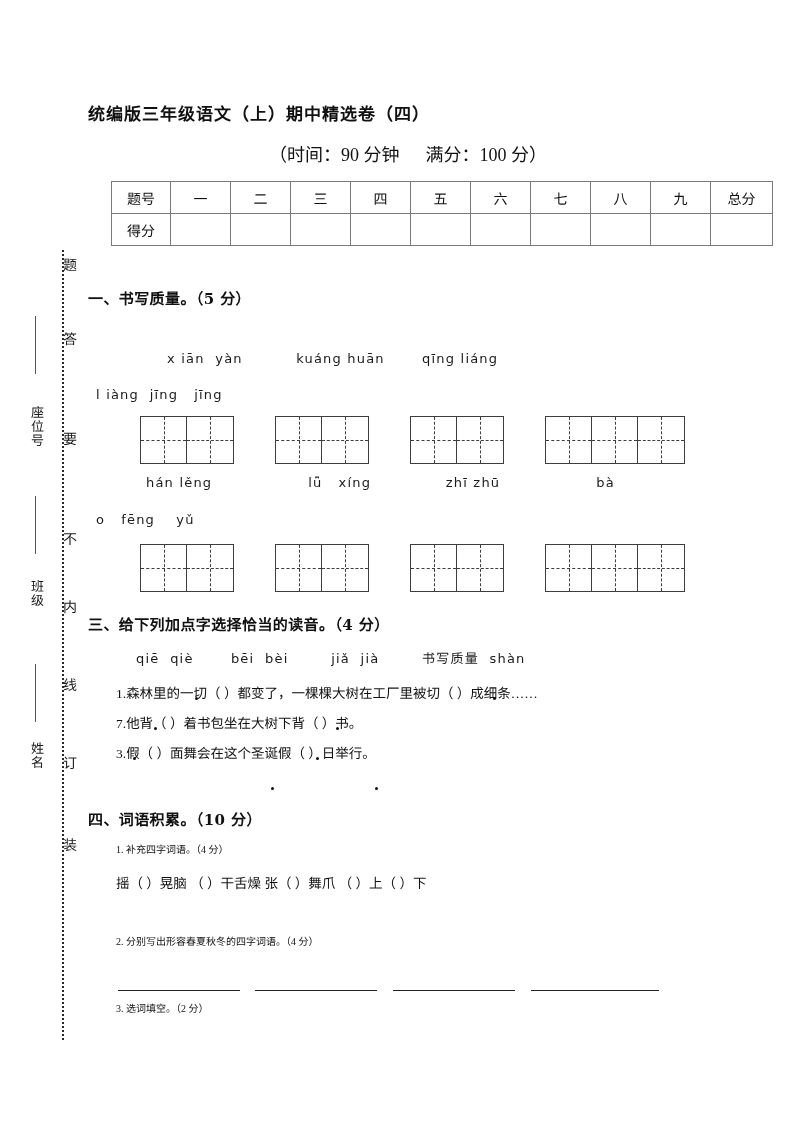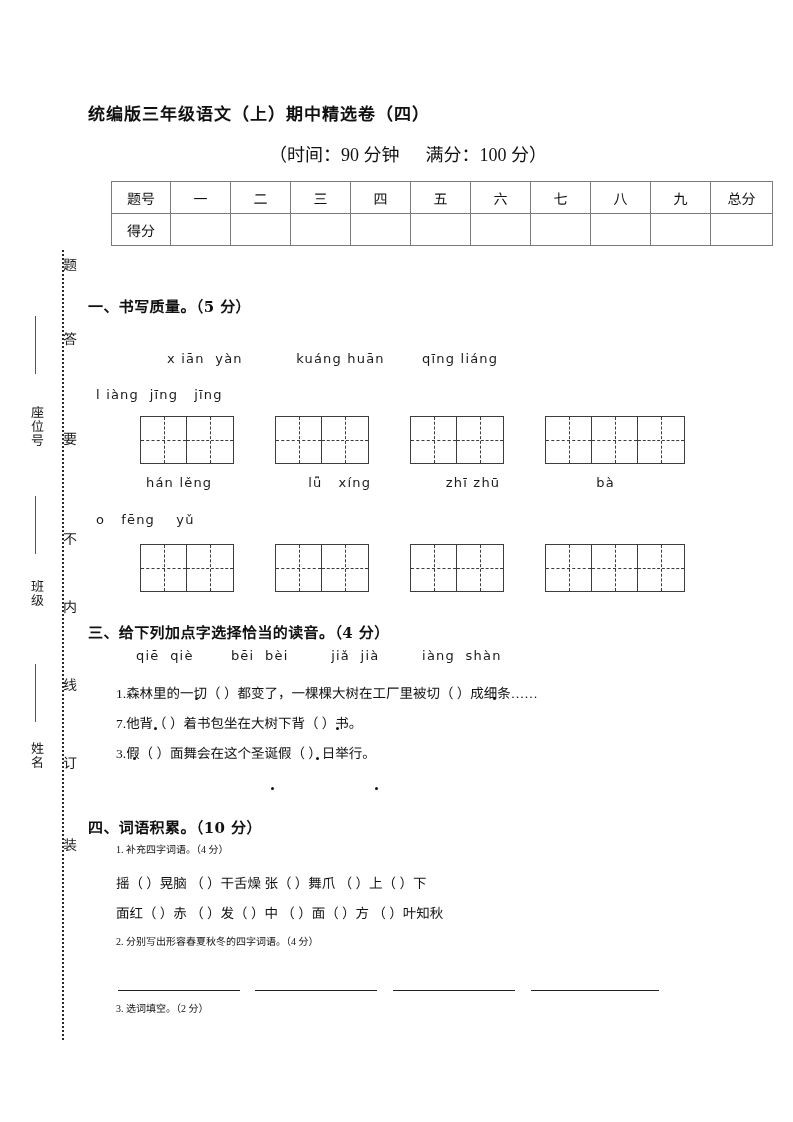--- a/index.html
+++ b/index.html
@@ -118,21 +118,20 @@
 
   
   .sec-head {
     position: absolute;
     left: 0;
     font-size: 15px;
     font-weight: bold;
     letter-spacing: 0.4px;
     white-space: nowrap;
     font-family: "DejaVu Serif", "Liberation Serif", serif;
-    margin-top: 8px;
   }
   .sub-item {
     position: absolute;
     font-size: 10px;
     white-space: nowrap;
     font-family: "Liberation Serif", "DejaVu Serif", serif;
   }
   .body-line {
     position: absolute;
     font-size: 13.5px;
@@ -296,40 +295,39 @@
     <div class="cell"></div>
   </div>
   <div class="tzg" style="left:457px; top:544px;">
     <div class="cell"></div>
     <div class="cell"></div>
     <div class="cell"></div>
   </div>
 
   <div class="sec-head" style="top:613px;">三、给下列加点字选择恰当的读音。（4 分）</div>
 
-  <div class="pinyin-row" style="left:48px; top:648px;">qiē  qiè       bēi  bèi        jiǎ  jià        iàng  shàn</div>
+  <div class="pinyin-row" style="left:48px; top:648px;">qiē  qiè       bēi  bèi        jiǎ  jià        书写质量  shàn</div>
 
   <div class="body-line" style="left:28px; top:682px;">1.森林里的一切（        ）都变了，一棵棵大树在工厂里被切（        ）成细条……</div>
   <div class="body-line" style="left:28px; top:712px;">7.他背（        ）着书包坐在大树下背（        ）书。</div>
   <div class="body-line" style="left:28px; top:742px;">3.假（        ）面舞会在这个圣诞假（        ）日举行。</div>
 
   <div style="position:absolute; left:107px; top:697px; width:3px; height:3px; border-radius:50%; background:#111;"></div>
   <div style="position:absolute; left:405px; top:697px; width:3px; height:3px; border-radius:50%; background:#111;"></div>
   <div style="position:absolute; left:66px;  top:727px; width:3px; height:3px; border-radius:50%; background:#111;"></div>
   <div style="position:absolute; left:248px; top:727px; width:3px; height:3px; border-radius:50%; background:#111;"></div>
   <div style="position:absolute; left:45px;  top:757px; width:3px; height:3px; border-radius:50%; background:#111;"></div>
   <div style="position:absolute; left:228px; top:757px; width:3px; height:3px; border-radius:50%; background:#111;"></div>
   <div style="position:absolute; left:183px; top:787px; width:3px; height:3px; border-radius:50%; background:#111;"></div>
   <div style="position:absolute; left:287px; top:787px; width:3px; height:3px; border-radius:50%; background:#111;"></div>
 
   <div class="sec-head" style="top:808px;">四、词语积累。（10 分）</div>
 
   <div class="sub-item" style="left:28px; top:841px;">1. 补充四字词语。（4 分）</div>
   <div class="body-line" style="left:28px; top:872px;">摇（      ）晃脑   （      ）干舌燥     张（      ）舞爪   （      ）上（      ）下</div>
-  <div class="body-line" style="left:28px; top:902px;">面红（      ）赤   （      ）发（      ）中 （      ）面（      ）方 （      ）叶知秋</div>
 
   <div class="sub-item" style="left:28px; top:933px;">2. 分别写出形容春夏秋冬的四字词语。（4 分）</div>
 
   <div class="blank-line" style="left:30px;  top:990px; width:122px;"></div>
   <div class="blank-line" style="left:167px; top:990px; width:122px;"></div>
   <div class="blank-line" style="left:305px; top:990px; width:122px;"></div>
   <div class="blank-line" style="left:443px; top:990px; width:128px;"></div>
 
   <div class="sub-item" style="left:28px; top:1000px;">3. 选词填空。（2 分）</div>
 

